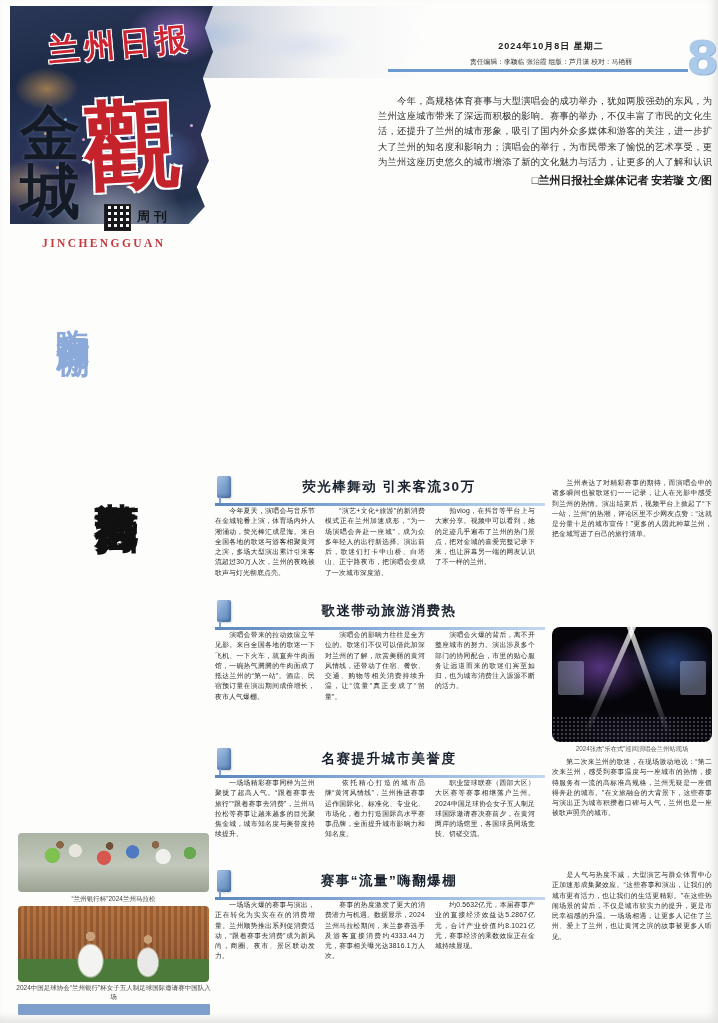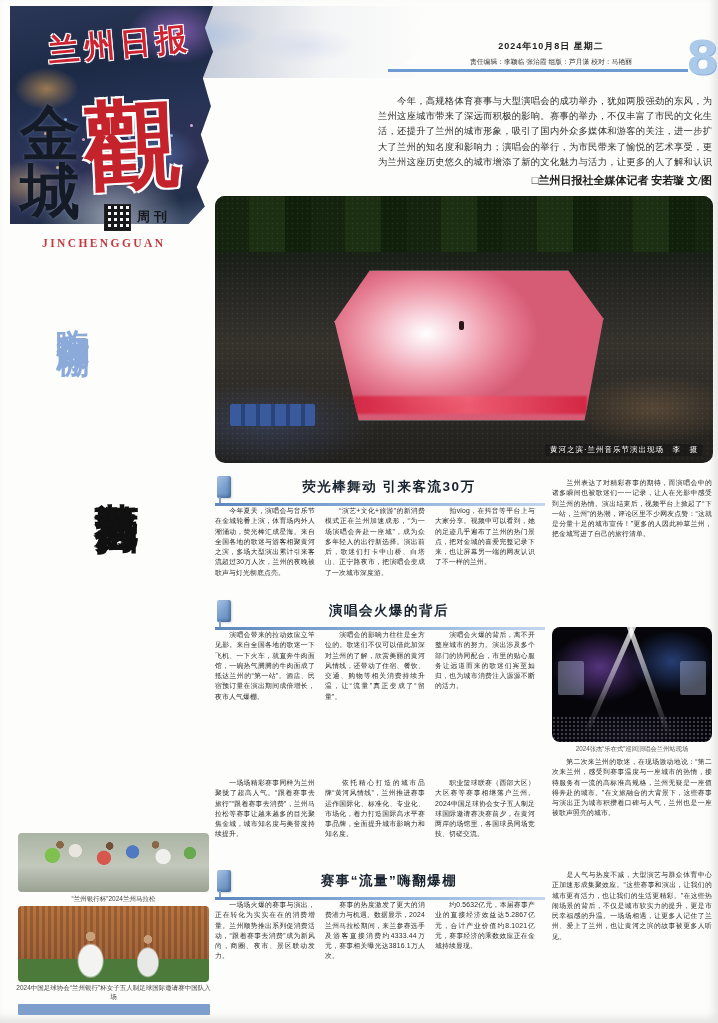--- a/index.html
+++ b/index.html
@@ -251,50 +251,47 @@
   <div class="abs hdr-meta">
     <div class="hdr-date">2024年10月8日  星期二</div>
     <div class="hdr-staff">责任编辑：李颖临  张治霞  组版：芦月潇  校对：马艳丽</div>
   </div>
   <div class="abs hdr-rule"></div>
   <div class="abs page-num">8</div>
 
   <div class="abs intro">　　今年，高规格体育赛事与大型演唱会的成功举办，犹如两股强劲的东风，为兰州这座城市带来了深远而积极的影响。赛事的举办，不仅丰富了市民的文化生活，还提升了兰州的城市形象，吸引了国内外众多媒体和游客的关注，进一步扩大了兰州的知名度和影响力；演唱会的举行，为市民带来了愉悦的艺术享受，更为兰州这座历史悠久的城市增添了新的文化魅力与活力，让更多的人了解和认识这座美丽的城市。</div>
   <div class="abs byline">□兰州日报社全媒体记者  安若璇  文/图</div>
 
-  <div class="abs lead-photo">
-    <div class="trees"></div>
-    <div class="crowd"></div>
-    <div class="stage"></div>
-    <div class="performer"></div>
-    <div class="tents"></div>
-    <div class="lead-caption">黄河之滨·兰州音乐节演出现场　李　摄</div>
-  </div>
 
   <div class="abs vtext kicker">嗨翻爆棚</div>
   <div class="abs vtext main-head">黄河魅力势不可挡</div>
 
   <div class="abs sec-hdr" style="top:476px;">
     <div class="bm"></div>
     <div class="t">荧光棒舞动 引来客流30万</div>
     <div class="u"></div>
   </div>
   <div class="abs col c1" style="top:506px;height:90px;">　　今年夏天，演唱会与音乐节在金城轮番上演，体育场内外人潮涌动，荧光棒汇成星海。来自全国各地的歌迷与游客相聚黄河之滨，多场大型演出累计引来客流超过30万人次，兰州的夜晚被歌声与灯光彻底点亮。</div>
   <div class="abs col c2" style="top:506px;height:90px;">　　“演艺+文化+旅游”的新消费模式正在兰州加速成形，“为一场演唱会奔赴一座城”，成为众多年轻人的出行新选择。演出前后，歌迷们打卡中山桥、白塔山、正宁路夜市，把演唱会变成了一次城市深度游。</div>
   <div class="abs col c3" style="top:506px;height:90px;">　　拍vlog，在抖音等平台上与大家分享。视频中可以看到，她的足迹几乎遍布了兰州的热门景点，把对金城的喜爱完整记录下来，也让屏幕另一端的网友认识了不一样的兰州。</div>
 
   <div class="abs sec-hdr" style="top:600px;">
     <div class="bm"></div>
-    <div class="t">演唱会火爆的背后</div>
+    <div class="t">歌迷带动旅游消费热</div>
     <div class="u"></div>
   </div>
   <div class="abs col c1" style="top:630px;height:116px;">　　演唱会带来的拉动效应立竿见影。来自全国各地的歌迷一下飞机、一下火车，就直奔牛肉面馆，一碗热气腾腾的牛肉面成了抵达兰州的“第一站”。酒店、民宿预订量在演出期间成倍增长，夜市人气爆棚。</div>
   <div class="abs col c2" style="top:630px;height:116px;">　　演唱会的影响力往往是全方位的。歌迷们不仅可以借此加深对兰州的了解，欣赏美丽的黄河风情线，还带动了住宿、餐饮、交通、购物等相关消费持续升温，让“流量”真正变成了“留量”。</div>
   <div class="abs col c3" style="top:630px;height:116px;">　　演唱会火爆的背后，离不开整座城市的努力。演出涉及多个部门的协同配合，市里的贴心服务让远道而来的歌迷们宾至如归，也为城市消费注入源源不断的活力。</div>
 
+  <div class="abs sec-hdr" style="top:748px;">
+    <div class="bm"></div>
+    <div class="t">名赛提升城市美誉度</div>
+    <div class="u"></div>
+  </div>
   <div class="abs col c1" style="top:778px;height:86px;">　　一场场精彩赛事同样为兰州聚拢了超高人气。“跟着赛事去旅行”“跟着赛事去消费”，兰州马拉松等赛事让越来越多的目光聚焦金城，城市知名度与美誉度持续提升。</div>
   <div class="abs col c2" style="top:778px;height:86px;">　　依托精心打造的城市品牌“黄河风情线”，兰州推进赛事运作国际化、标准化、专业化、市场化，着力打造国际高水平赛事品牌，全面提升城市影响力和知名度。</div>
   <div class="abs col c3" style="top:778px;height:86px;">　　职业篮球联赛（西部大区）大区赛等赛事相继落户兰州。2024中国足球协会女子五人制足球国际邀请赛决赛前夕，在黄河两岸的场馆里，各国球员同场竞技、切磋交流。</div>
 
   <div class="abs sec-hdr" style="top:870px;">
     <div class="bm"></div>
     <div class="t">赛事“流量”嗨翻爆棚</div>
     <div class="u"></div>
   </div>
   <div class="abs col c1" style="top:900px;height:108px;">　　一场场火爆的赛事与演出，正在转化为实实在在的消费增量。兰州顺势推出系列促消费活动，“跟着赛事去消费”成为新风尚，商圈、夜市、景区联动发力。</div>

